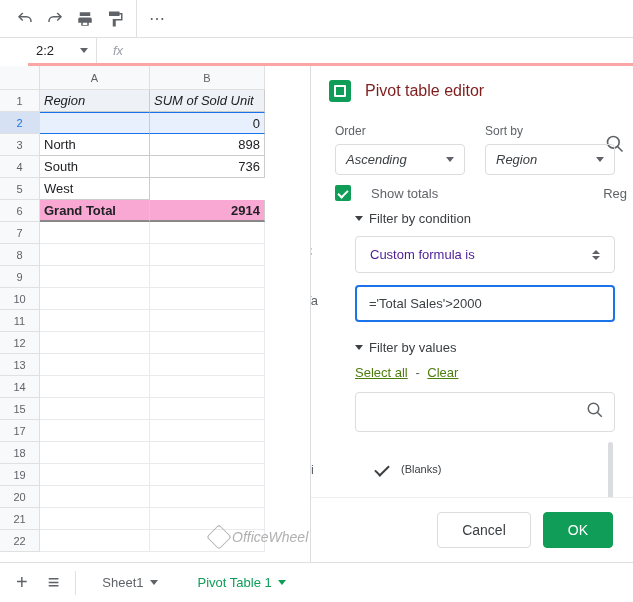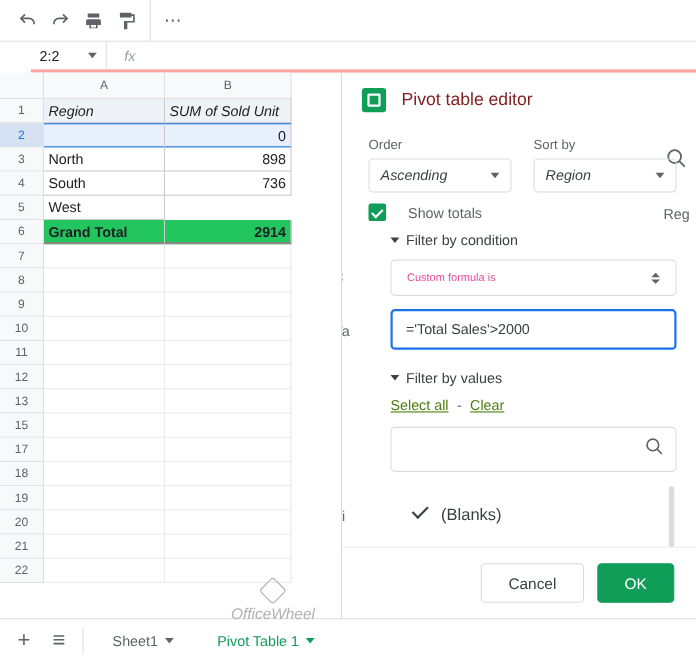--- a/index.html
+++ b/index.html
@@ -20,21 +20,21 @@
 .col-h { width: 110px; text-align: center; font-size: 11px; color: #5f6368; background: #f8f9fa; border-right: 1px solid #e0e0e0; border-bottom: 1px solid #e0e0e0; display: flex; align-items: center; justify-content: center; }
 .col-h.wide { width: 115px; }
 .rows { }
 .row { display: flex; height: 22px; }
 .row-h { width: 40px; font-size: 11px; color: #5f6368; background: #f8f9fa; border-right: 1px solid #e0e0e0; border-bottom: 1px solid #e0e0e0; display: flex; align-items: center; justify-content: center; }
 .row-h.selected { background: #d6e2f3; color: #1a73e8; }
 .cell { width: 110px; border-right: 1px solid #ccc; border-bottom: 1px solid #ccc; font-size: 13px; padding: 0 4px; display: flex; align-items: center; color: #202124; }
 .cell.wide { width: 115px; justify-content: flex-end; }
 .cell.empty { border-right: 1px solid #e8eaed; border-bottom: 1px solid #e8eaed; }
 .hdr-cell { background: #eef2f7; font-style: italic; }
-.total-row .cell { background: #22c55e; border-bottom: 2px solid #888; font-weight: bold; }
+.total-row .cell { background: #f9a8d4; border-bottom: 2px solid #888; font-weight: bold; }
 .row.selected .cell { background: #e8f0fe; border-top: 1px solid #1a73e8; border-bottom: 1px solid #1a73e8; }
 
 .editor { flex: 1; border-left: 1px solid #dadce0; display: flex; flex-direction: column; position: relative; }
 .editor-header { display: flex; align-items: center; padding: 14px 18px; gap: 14px; }
 .sheets-icon { width: 22px; height: 22px; background: #0f9d58; border-radius: 3px; position: relative; }
 .sheets-icon::before { content: ''; position: absolute; inset: 5px; border: 2px solid #fff; border-radius: 1px; }
 .editor-title { font-size: 16px; color: #7f1d1d; }
 
 .editor-body { flex: 1; padding: 0 18px 0 24px; overflow: hidden; position: relative; }
 .controls-row { display: flex; gap: 20px; margin-bottom: 6px; margin-top: 8px; }
@@ -45,54 +45,54 @@
 
 .show-totals { display: flex; align-items: flex-end; gap: 20px; margin: 10px 0 0; }
 .checkbox { width: 16px; height: 16px; background: #0f9d58; border-radius: 2px; position: relative; }
 .checkbox::after { content: ''; position: absolute; left: 3px; top: 5px; width: 8px; height: 4px; border-left: 2px solid #fff; border-bottom: 2px solid #fff; transform: rotate(-45deg); }
 .show-totals-label { font-size: 13px; color: #5f6368; }
 
 .filter-section { margin-left: 20px; }
 .filter-heading { display: flex; align-items: center; gap: 6px; font-size: 13px; color: #3c4043; margin: 10px 0; }
 .tri-down { width: 0; height: 0; border-left: 4px solid transparent; border-right: 4px solid transparent; border-top: 5px solid #3c4043; }
 
-.formula-select { border: 1px solid #dadce0; border-radius: 4px; padding: 10px 14px; font-size: 10px; color: #ec4899; display: flex; justify-content: space-between; align-items: center; margin-bottom: 12px; }
+.formula-select { border: 1px solid #dadce0; border-radius: 4px; padding: 10px 14px; font-size: 13px; color: #4c1d95; display: flex; justify-content: space-between; align-items: center; margin-bottom: 12px; }
 .updown { display: flex; flex-direction: column; gap: 2px; }
 .updown .up { width: 0; height: 0; border-left: 4px solid transparent; border-right: 4px solid transparent; border-bottom: 4px solid #5f6368; }
 .updown .dn { width: 0; height: 0; border-left: 4px solid transparent; border-right: 4px solid transparent; border-top: 4px solid #5f6368; }
 
 .formula-input { border: 2px solid #1a73e8; border-radius: 4px; padding: 9px 12px; font-size: 13px; color: #3c4043; margin-bottom: 18px; }
 
 .links-row { font-size: 13px; margin: 8px 0 12px; }
 .link { color: #4d7c0f; text-decoration: underline; cursor: pointer; }
 .sep { color: #5f6368; margin: 0 4px; }
 
 .search-box { border: 1px solid #dadce0; border-radius: 4px; padding: 8px 10px; display: flex; justify-content: flex-end; margin-bottom: 10px; }
 .search-icon-sm { color: #5f6368; }
 
 .value-list { padding-left: 20px; }
-.value-item { display: flex; align-items: flex-start; gap: 12px; padding: 7px 0; font-size: 15px; color: #3c4043; margin-top: 24px; }
+.value-item { display: flex; align-items: center; gap: 12px; padding: 7px 0; font-size: 11px; color: #3c4043; margin-top: 24px; }
 .check { width: 14px; height: 8px; border-left: 2px solid #3c4043; border-bottom: 2px solid #3c4043; transform: rotate(-45deg); }
 
 .editor-footer { display: flex; justify-content: flex-end; gap: 12px; padding: 14px 20px; background: #fff; border-top: 1px solid #eee; }
 .btn { padding: 9px 24px; border-radius: 4px; font-size: 14px; cursor: pointer; border: 1px solid #dadce0; background: #fff; color: #3c4043; }
 .btn.primary { background: #0f9d58; color: #fff; border-color: #0f9d58; font-weight: 500; }
 
 .bottom-tabs { position: absolute; bottom: 0; left: 0; right: 0; height: 40px; display: flex; align-items: center; padding: 0 12px; gap: 12px; border-top: 1px solid #e0e0e0; background: #fff; z-index: 5; }
 .tab-plus, .tab-menu { color: #5f6368; font-size: 20px; cursor: pointer; padding: 4px; }
 .tab { padding: 8px 14px; font-size: 13px; color: #5f6368; display: flex; align-items: center; gap: 6px; cursor: pointer; }
 .tab.active { color: #0f9d58; font-weight: 500; }
 
 .peek-labels { position: absolute; left: -8px; top: 128px; font-size: 13px; color: #5f6368; display: flex; flex-direction: column; gap: 34px; }
 .peek-right { position: absolute; right: 6px; top: 68px; display: flex; flex-direction: column; gap: 28px; align-items: center; }
 .peek-right .srch { color: #5f6368; }
 .peek-right .reg { font-size: 13px; color: #5f6368; }
 .scrollbar-fake { position: absolute; right: 20px; top: 326px; width: 5px; height: 70px; background: #dadce0; border-radius: 3px; }
 
-.watermark { position: absolute; left: 210px; top: 528px; font-size: 14px; color: #b0b0b0; font-style: italic; display: flex; align-items: center; gap: 4px; z-index: 10; pointer-events: none; flex-direction: column; }
+.watermark { position: absolute; left: 210px; top: 528px; font-size: 14px; color: #b0b0b0; font-style: italic; display: flex; align-items: center; gap: 4px; z-index: 10; pointer-events: none; }
 .wm-icon { width: 18px; height: 18px; border: 1.5px solid #b0b0b0; border-radius: 3px; transform: rotate(45deg); position: relative; }
 </style>
 </head>
 <body>
 
 <div class="toolbar">
   <span class="toolbar-icon">
       <svg width="18" height="18" viewBox="0 0 24 24" fill="none" stroke="#5f6368" stroke-width="2">
         <path d="M9 14L4 9l5-5"></path>
         <path d="M4 9h10a6 6 0 016 6v1"></path>
@@ -189,20 +189,25 @@
           <div class="cell empty"></div>
           <div class="cell wide empty"></div>
         </div>
         <div class="row">
           <div class="row-h">12</div>
           <div class="cell empty"></div>
           <div class="cell wide empty"></div>
         </div>
         <div class="row">
           <div class="row-h">13</div>
+          <div class="cell empty"></div>
+          <div class="cell wide empty"></div>
+        </div>
+        <div class="row">
+          <div class="row-h">14</div>
           <div class="cell empty"></div>
           <div class="cell wide empty"></div>
         </div>
         <div class="row">
           <div class="row-h">15</div>
           <div class="cell empty"></div>
           <div class="cell wide empty"></div>
         </div>
         <div class="row">
           <div class="row-h">17</div>

